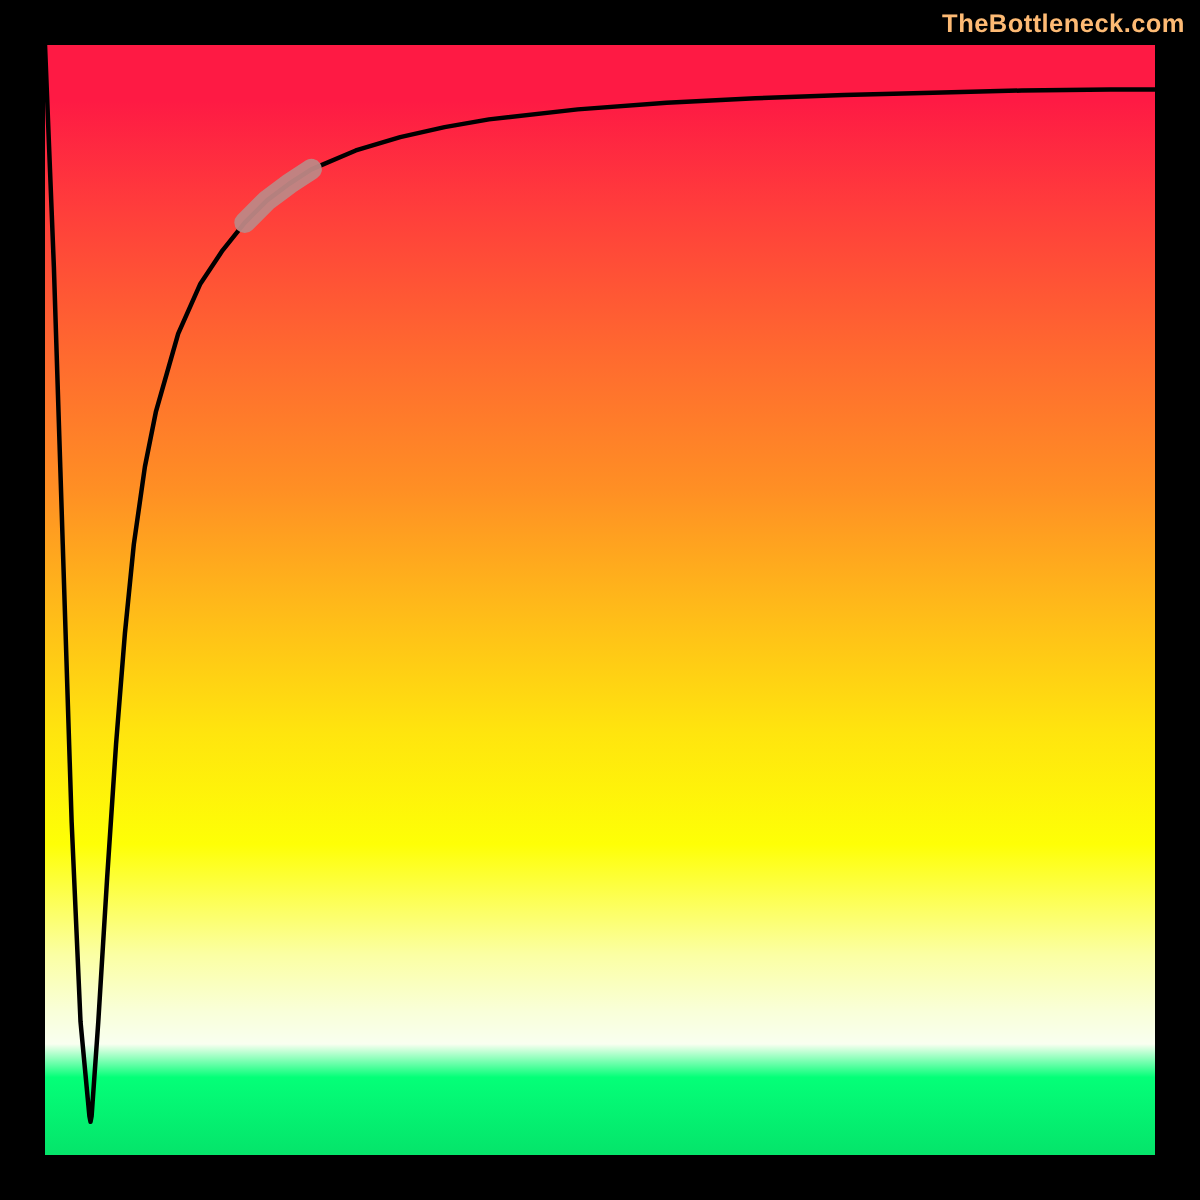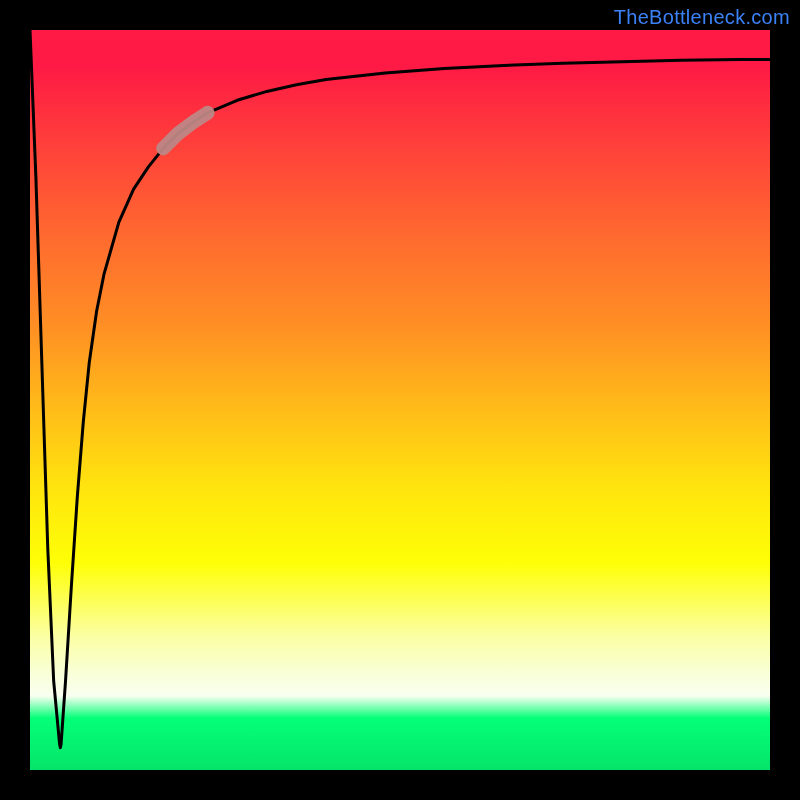--- a/index.html
+++ b/index.html
@@ -35,23 +35,23 @@
       #f9ffd8 87%,
       #f9fff0 90%,
       #04ff78 93%,
       #05e46a 100%
     );
   }
   .watermark {
     position: absolute;
     top: 6px;
     right: 10px;
-    color: #3b82f6;
-    font-size: 20px;
-    font-weight: 400;
+    color: #fdba74;
+    font-size: 17px;
+    font-weight: 700;
     letter-spacing: 0.3px;
     user-select: none;
   }
   svg.curve {
     position: absolute;
     left: 0;
     top: 0;
     width: 740px;
     height: 740px;
     pointer-events: none;

